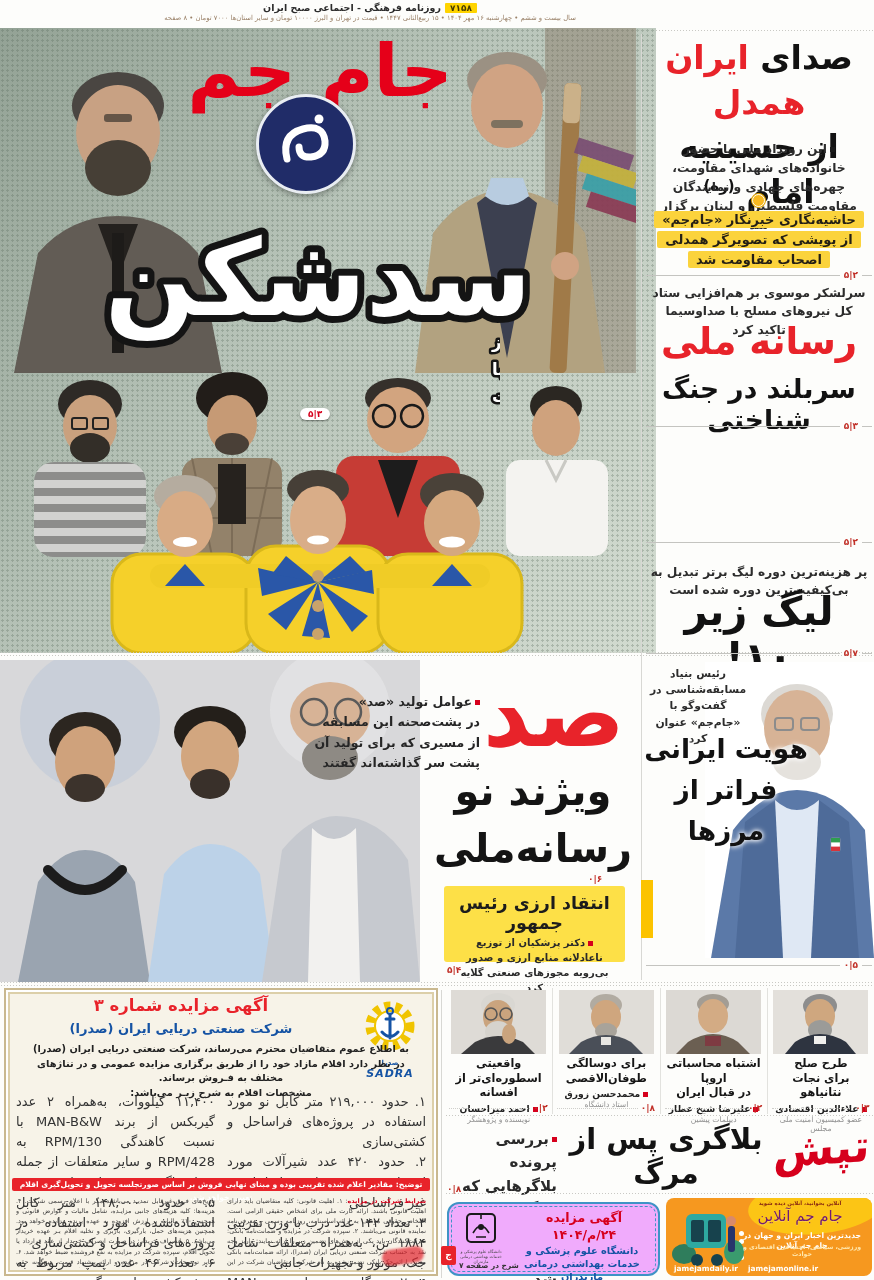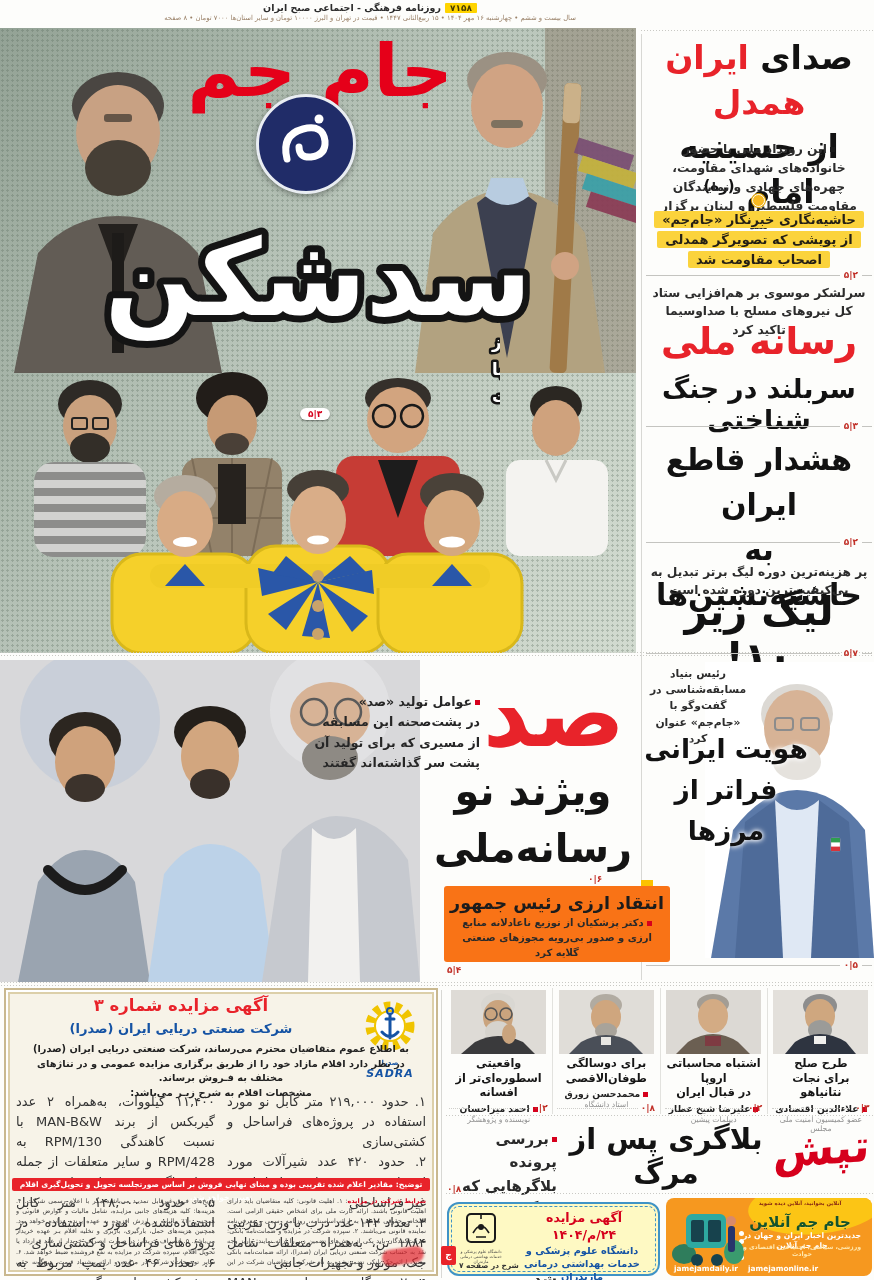--- a/index.html
+++ b/index.html
@@ -10,21 +10,21 @@
   .vrule{position:absolute;width:1px;background:#d8d8d4;}
   
   .hdr{position:absolute;left:120px;top:2px;width:500px;text-align:center;}
   .hdr .l1{font-size:9.5px;font-weight:bold;color:#2b2b2b;display:flex;justify-content:center;align-items:center;gap:4px;}
   .badge{background:#ffd400;color:#463a00;padding:0 5px;font-size:9px;font-weight:bold;border-radius:1px;}
   .hdr .l2{font-size:6.8px;color:#9a8168;margin-top:1px;letter-spacing:0;}
   
   .mainphoto{position:absolute;left:0;top:28px;width:636px;height:625px;overflow:hidden;
     background:
       radial-gradient(rgba(86,104,90,.30) 1px,transparent 1.35px) 0 0/5px 5px,
-      linear-gradient(125deg,#93a295 0%,#b9c5ba 45%,#d2dbd0 100%);}
+      linear-gradient(125deg,#93a295 0%,#b9c5ba 45%,#d2dbd0 100%); padding-left: 20px;}
   .masthead{position:absolute;left:140px;top:2px;width:360px;text-align:center;
     font-size:72px;font-weight:bold;color:#e50019;line-height:1.15;letter-spacing:-2px;}
   .emblem{position:absolute;left:256px;top:66px;width:94px;height:94px;border-radius:50%;
     background:#202c68;border:3px solid #e9edf2;box-shadow:0 2px 6px rgba(0,0,0,.35);}
   .pill{position:absolute;left:300px;top:380px;background:#fff;border-radius:8px;padding:1px 8px;
     color:#d6001c;font-size:9px;font-weight:bold;box-shadow:0 1px 2px rgba(0,0,0,.4);}
   
   .divider{position:absolute;display:flex;align-items:center;gap:4px;}
   .divider::before{content:"";width:10px;border-top:1px solid #c4c4c0;}
   .divider .dline{flex:1;border-top:1px solid #c4c4c0;}
@@ -37,21 +37,21 @@
   .hl{display:block;width:max-content;margin:3px auto;background:#fbd33c;color:#241f15;
       font-size:13px;font-weight:bold;padding:1px 8px;border-radius:2px;}
   .dotIcon{position:absolute;width:11px;height:11px;border-radius:50%;background:#f7b921;border:1.5px solid #fff;box-shadow:0 0 0 1px #e0a400;}
   .ybar{position:absolute;left:641px;top:880px;width:12px;height:58px;background:#fcc300;}
   
   .sadRed{position:absolute;left:470px;top:655px;width:168px;text-align:center;
     font-size:92px;font-weight:bold;color:#e8232a;line-height:1.3;}
   .sadB{position:absolute;left:430px;width:206px;text-align:center;font-size:40px;font-weight:bold;color:#141414;line-height:1.3;}
   .prodTxt{position:absolute;left:312px;top:692px;width:168px;text-align:right;
     font-size:12.5px;font-weight:bold;color:#262626;line-height:1.62;}
-  .ybox{position:absolute;left:444px;top:886px;width:226px;height:76px;background:#f97316;border-radius:3px;text-align:center;}
+  .ybox{position:absolute;left:444px;top:886px;width:181px;height:76px;background:#fde047;border-radius:3px;text-align:center;}
   .ybox .t{font-size:17.5px;font-weight:bold;color:#1c1c1c;margin-top:7px;}
   .ybox .b{font-size:10px;font-weight:bold;color:#2a2a2a;line-height:1.5;padding:2px 10px 0;}
   
   .sadra{position:absolute;left:4px;top:988px;width:434px;height:288px;background:#f7f3e8;
     border:2px solid #c9b88f;box-shadow:inset 0 0 0 2px #fff,inset 0 0 0 4px #dccfa9;box-sizing:border-box;}
   .sadra .title{position:absolute;right:90px;left:10px;top:6px;text-align:center;
     font-size:16.5px;font-weight:bold;color:#e8232a;text-shadow:0 0 1px #fff;}
   .sadra .comp{position:absolute;right:90px;left:10px;top:31px;text-align:center;font-size:13px;font-weight:bold;color:#1553a4;}
   .sadra .intro{position:absolute;right:14px;left:14px;top:52px;text-align:center;font-size:9.8px;font-weight:bold;color:#222;line-height:1.5;}
   .sadra .items{position:absolute;right:10px;left:10px;top:102px;display:flex;gap:12px;}
@@ -73,35 +73,35 @@
   .opcol .nm{font-size:9.2px;font-weight:bold;color:#222;text-align:center;margin-top:2px;}
   .opcol .rl{font-size:7.6px;color:#8f8f8f;text-align:center;margin-top:1px;}
   .opref{position:absolute;left:4px;bottom:1px;display:flex;align-items:center;gap:3px;width:92%;}
   .opref .dl{flex:1;border-top:1px dotted #cfcfcb;}
   
   .tapesh-logo{position:absolute;left:778px;top:1114px;width:92px;height:70px;text-align:center;
     font-size:44px;font-weight:bold;color:#d6001c;transform:rotate(-4deg) skewX(-6deg);line-height:70px;}
   .tapesh-h{position:absolute;left:557px;top:1122px;width:218px;text-align:center;font-size:29px;font-weight:bold;color:#131313;}
   .tapesh-b{position:absolute;left:445px;top:1128px;width:112px;font-size:15px;font-weight:bold;color:#2a2a2a;text-align:right;line-height:1.55;}
   
-  .maz{position:absolute;left:447px;top:1202px;width:213px;height:74px;background:#fef9c3;
+  .maz{position:absolute;left:447px;top:1202px;width:213px;height:74px;background:#f0abfc;
     border:2px solid #3f93c6;border-radius:12px;box-sizing:border-box;}
   .maz::after{content:"";position:absolute;inset:2px;border:1px dashed #3f93c6;border-radius:8px;pointer-events:none;}
   .maz .red1{position:absolute;right:14px;top:6px;width:120px;text-align:center;font-size:12.5px;font-weight:bold;color:#d6001c;line-height:1.35;}
   .maz .blu{position:absolute;right:8px;top:40px;width:136px;text-align:center;font-size:9.8px;font-weight:bold;color:#1553a4;line-height:1.35;}
   .maz .note{position:absolute;left:10px;bottom:4px;font-size:7.4px;font-weight:bold;color:#333;}
   .maz .lg{position:absolute;left:10px;top:7px;width:44px;text-align:center;}
   .maz .lgc{font-size:4.2px;color:#444;line-height:1.2;}
   .cornertab{position:absolute;left:441px;top:1246px;width:15px;height:19px;background:#e8232a;border-radius:2px;
     color:#fff;font-size:9px;font-weight:bold;text-align:center;line-height:19px;}
   
   .online{position:absolute;left:666px;top:1198px;width:206px;height:78px;background:#f6981f;border-radius:8px;overflow:hidden;}
   .online .blob{position:absolute;right:-12px;top:-20px;width:136px;height:56px;background:#fcc515;border-radius:50%;transform:rotate(-5deg);}
   .online .tag{position:absolute;right:8px;top:2px;width:128px;text-align:center;font-size:5.4px;font-weight:bold;color:#8a2a12;}
-  .online .lg{position:absolute;right:16px;top:15px;width:112px;text-align:center;font-size:15px;font-weight:bold;color:#14532d;text-shadow:0 1px 0 #fff3;}
+  .online .lg{position:absolute;right:16px;top:9px;width:112px;text-align:center;font-size:15px;font-weight:normal;color:#701a75;text-shadow:0 1px 0 #fff3;}
   .online .t1{position:absolute;right:6px;top:33px;width:128px;text-align:center;font-size:7.6px;font-weight:bold;color:#fff;line-height:1.3;}
   .online .t2{position:absolute;right:6px;top:45px;width:128px;text-align:center;font-size:6.2px;font-weight:bold;color:#ffe9b0;}
   .online .urls{position:absolute;left:8px;bottom:3px;direction:ltr;font-size:7.4px;font-weight:bold;color:#fff;display:flex;gap:10px;}
   .socials{position:absolute;right:128px;top:33px;display:flex;flex-direction:column;gap:3px;}
   .socials span{width:5px;height:5px;border-radius:50%;background:#fff;display:block;}
 </style>
 </head>
 <body>
 
 <div class="page">
@@ -256,24 +256,20 @@
   </div>
 
   <div class="kick" style="left:650px;top:284px;width:218px;font-size:12.2px;line-height:1.5;">سرلشکر موسوی بر هم‌افزایی ستاد کل نیروهای مسلح با صداوسیما تاکید کرد</div>
   <div class="rcH1 red" style="top:320px;font-size:37px;">رسانه ملی</div>
   <div class="rcH1" style="top:373px;font-size:26.5px;">سربلند در جنگ شناختی</div>
   <div class="divider" style="left:646px;top:421px;width:226px;">
     <span class="pref">۳|۵</span>
       <span class="dline"></span>
   </div>
 
-  <div class="rcH1" style="top:437px;font-size:30px;line-height:1.5;">
-    <span>هشدار قاطع ایران</span><br>
-    <span>به حاشیه‌نشین‌ها</span>
-  </div>
   <div class="divider" style="left:646px;top:537px;width:226px;">
     <span class="pref">۲|۵</span>
       <span class="dline"></span>
   </div>
 
   <div class="kick" style="left:650px;top:551px;width:218px;font-size:12.2px;line-height:1.5;margin-top:12px;">پر هزینه‌ترین دوره لیگ برتر تبدیل به بی‌کیفیت‌ترین دوره شده است</div>
   <div class="rcH1" style="top:588px;font-size:40px;">لیگ زیر ۱۰!</div>
   <div class="divider" style="left:646px;top:648px;width:226px;">
     <span class="pref">۷|۵</span>
       <span class="dline"></span>

